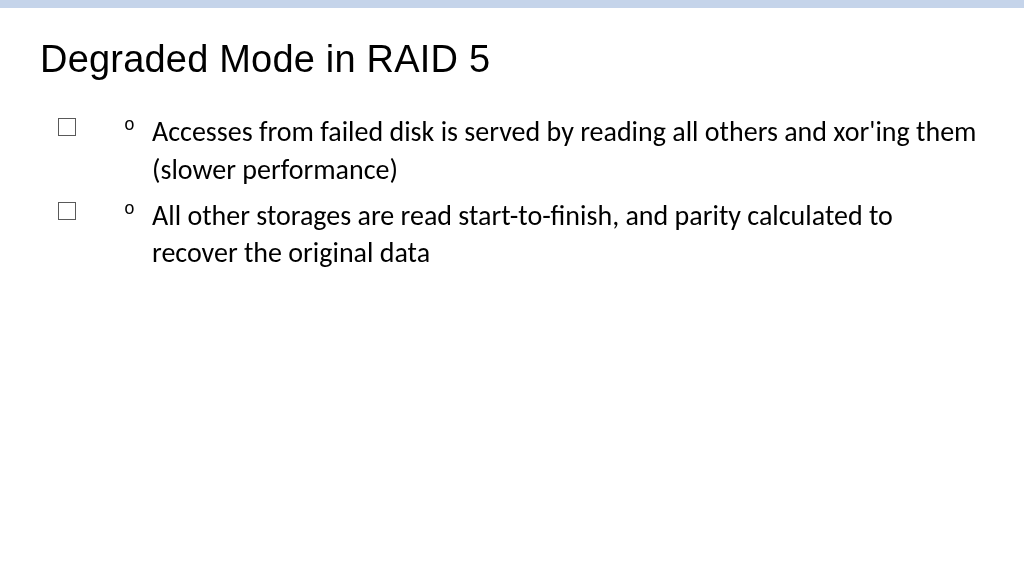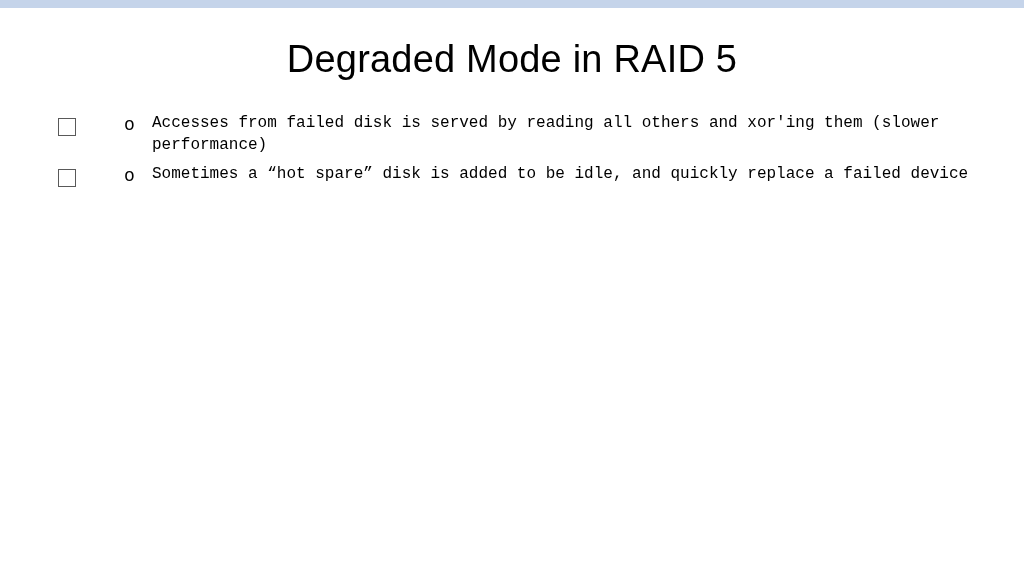--- a/index.html
+++ b/index.html
@@ -22,21 +22,20 @@
     }
     .slide-content {
       padding: 30px 40px 0 40px;
     }
     .title {
       font-family: Arial, Helvetica, sans-serif;
       font-size: 38px;
       font-weight: 400;
       margin-bottom: 32px;
       letter-spacing: 0.2px;
-      text-align: center;
     }
     .bullet-list {
       list-style: none;
       padding-left: 18px;
     }
     .bullet-item {
       position: relative;
       padding-left: 34px;
       margin-bottom: 6px;
       font-size: 22px;
@@ -54,24 +53,23 @@
     }
     .sub-list {
       list-style: none;
       padding-left: 30px;
       margin-top: 4px;
       margin-bottom: 8px;
     }
     .sub-item {
       position: relative;
       padding-left: 30px;
-      font-size: 16px;
+      font-size: 28px;
       line-height: 1.35;
       margin-bottom: 4px;
-      font-family: Liberation Mono, monospace;
     }
     .sub-item::before {
       content: "o";
       position: absolute;
       left: 2px;
       top: 0;
       font-family: 'Courier New', monospace;
       font-size: 18px;
       color: #000000;
     }
@@ -88,18 +86,18 @@
     <li class="bullet-item">
       <ul class="sub-list">
         <li class="sub-item">
           <span>Accesses from failed disk is served by reading all others and xor'ing them (slower performance)</span>
         </li>
       </ul>
     </li>
     <li class="bullet-item">
       <ul class="sub-list">
         <li class="sub-item">
-          <span>Sometimes a “hot spare” disk is added to be idle, and quickly replace a failed device</span>
+          <span>All other storages are read start-to-finish, and parity calculated to recover the original data</span>
         </li>
       </ul>
     </li>
   </ul>
 </div>
 
 </body></html>

